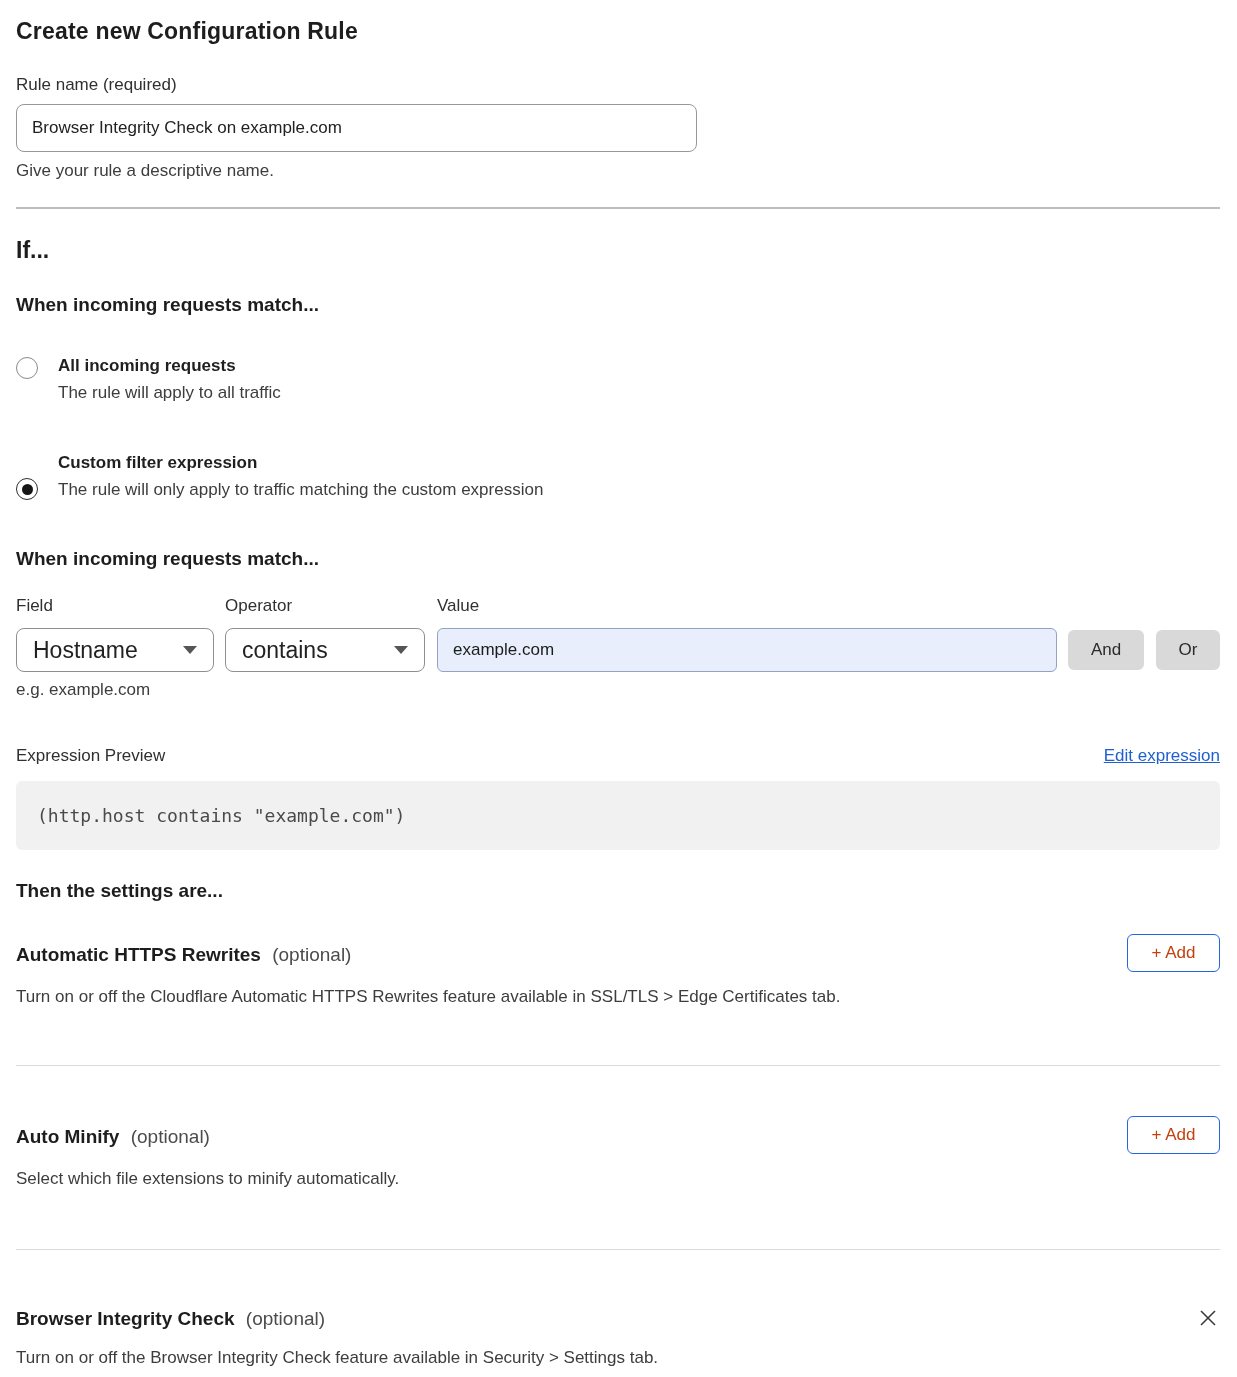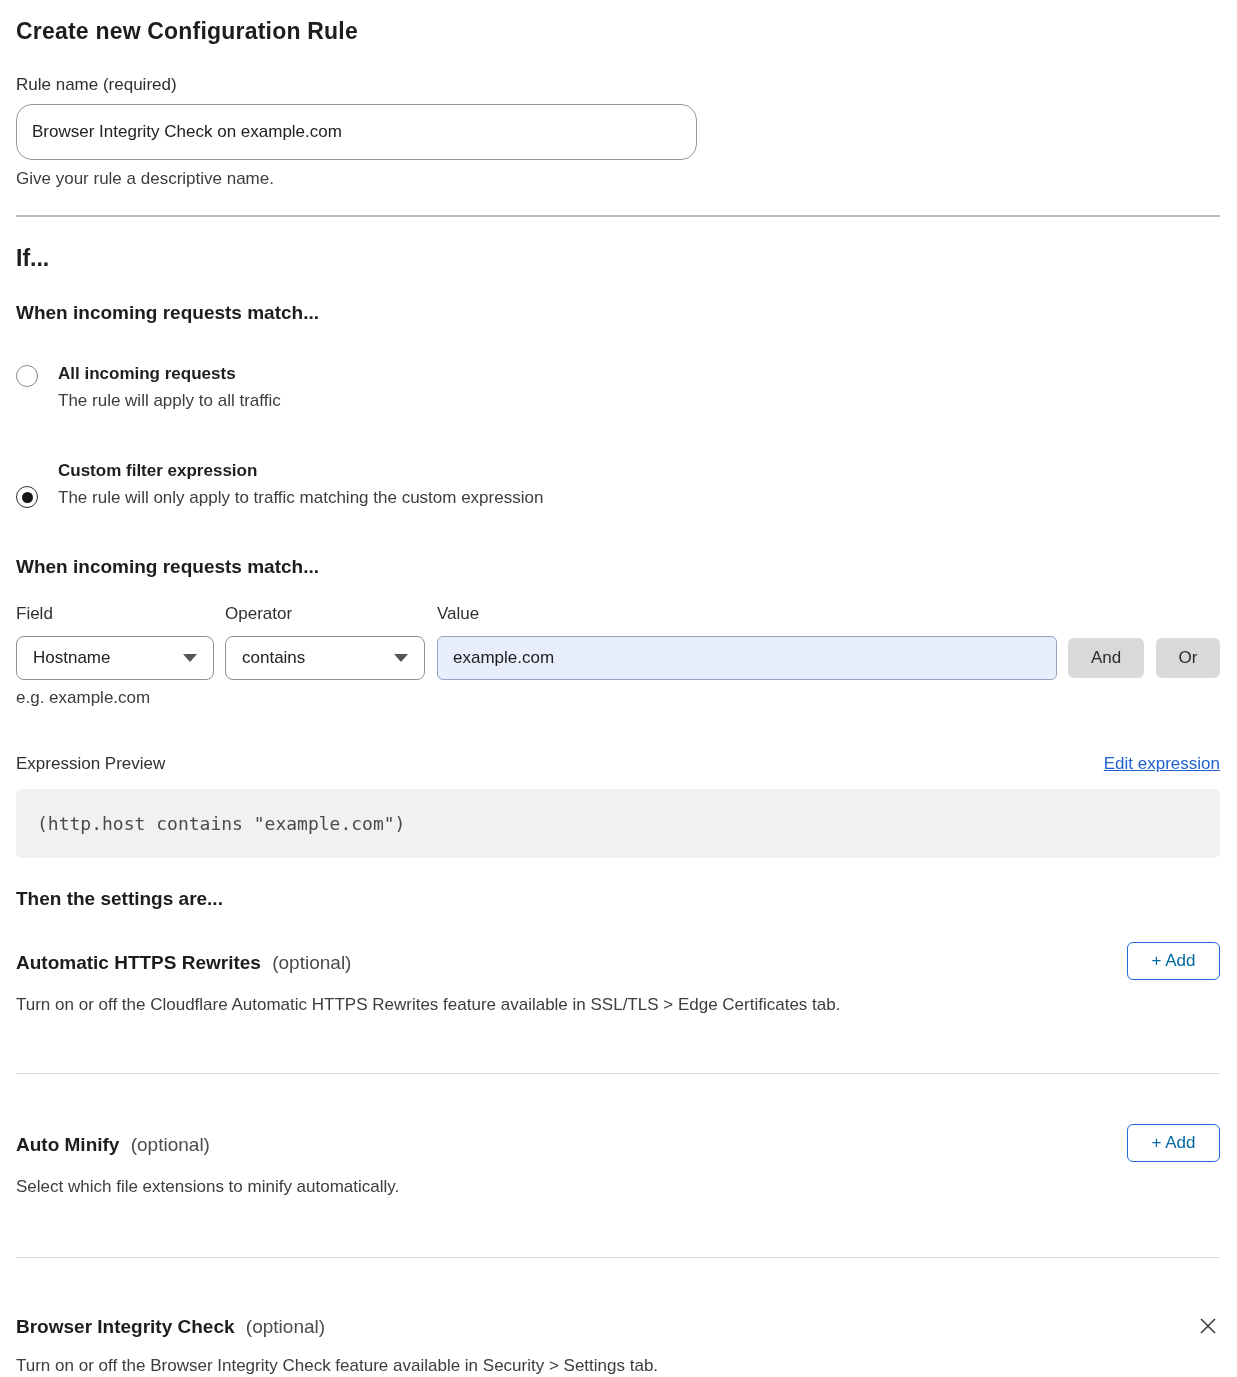--- a/index.html
+++ b/index.html
@@ -14,24 +14,24 @@
   .page-title {
     font-size: 23px;
     font-weight: 700;
     color: #1d1d1d;
     letter-spacing: .2px;
   }
   .field-label { font-size: 17px; color: #303030; margin-top: 30px; }
   .rule-name-input {
     display: block;
     width: 681px;
-    height: 56px;
+    height: 48px;
     margin-top: 9px;
     border: 1px solid #979797;
-    border-radius: 16px;
+    border-radius: 8px;
     padding: 0 15px;
     font-size: 17px;
     color: #222;
     font-family: "Liberation Sans", sans-serif;
     background: #fff;
     outline: none;
   }
   .helper-text { font-size: 17px; color: #3d3d3d; margin-top: 9px; }
   .divider-strong { border: none; border-top: 2px solid #bdbdbd; margin-top: 26px; }
   .divider-light  { border: none; border-top: 1px solid #dadada; }
@@ -56,21 +56,21 @@
   .h-match2 { margin-top: 48px; }
   .builder-labels { display: flex; margin-top: 26px; font-size: 17px; color: #303030; }
   .lbl-field { width: 209px; }
   .lbl-operator { width: 212px; }
   .lbl-value { flex: 1; }
   .builder-row { display: flex; align-items: center; margin-top: 12px; }
   .select-box {
     height: 44px; background: #fff;
     border: 1px solid #8f8f8f; border-radius: 8px;
     display: flex; align-items: center; justify-content: space-between;
-    padding: 0 16px; font-size: 17px; color: #222; cursor: pointer;
+    padding: 0 16px; font-size: 23px; color: #222; cursor: pointer;
   }
   .select-field { width: 198px; margin-right: 11px; }
   .select-operator { width: 200px; margin-right: 12px; }
   .chevron-down {
     width: 0; height: 0;
     border-left: 7px solid transparent;
     border-right: 7px solid transparent;
     border-top: 8px solid #555;
   }
   .value-input {
@@ -114,21 +114,21 @@
     display: flex; justify-content: space-between; align-items: flex-start;
   }
   .setting-header-row.first { margin-top: 32px; }
   .setting-title-line { font-size: 19px; color: #1d1d1d; padding-top: 10px; }
   .setting-title { font-weight: 700; }
   .setting-optional { font-weight: 400; color: #4c4c4c; margin-left: 6px; }
   .setting-desc { font-size: 17px; color: #3d3d3d; margin-top: 15px; }
   .add-btn {
     width: 93px; height: 38px; background: #fff;
     border: 1px solid #2466e0; border-radius: 6px;
-    color: #0369a1; font-size: 17px; cursor: pointer;
+    color: #c2410c; font-size: 17px; cursor: pointer;
     font-family: "Liberation Sans", sans-serif;
     flex: 0 0 auto;
   }
   .div-after-1 { margin-top: 58px; }
   .div-after-2 { margin-top: 60px; }
   .setting2 { margin-top: 50px; }
   .setting3-header { margin-top: 48px; gap: 22px; }
   .close-btn {
     background: none; border: none; cursor: pointer; padding: 2px; margin-top: 8px;
   }

